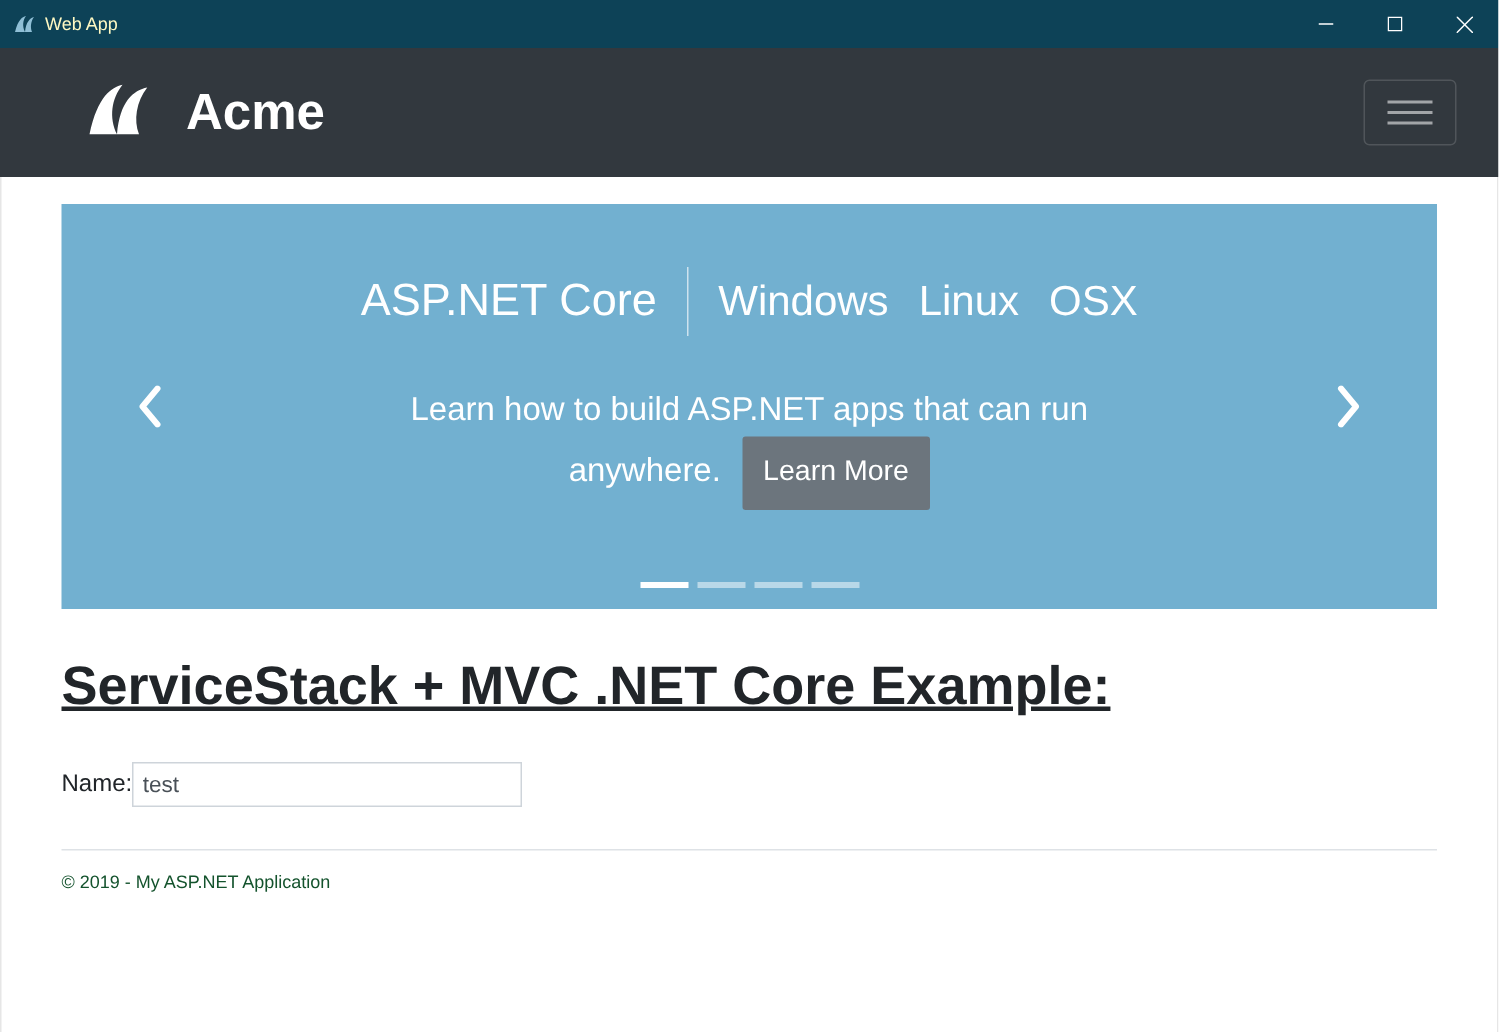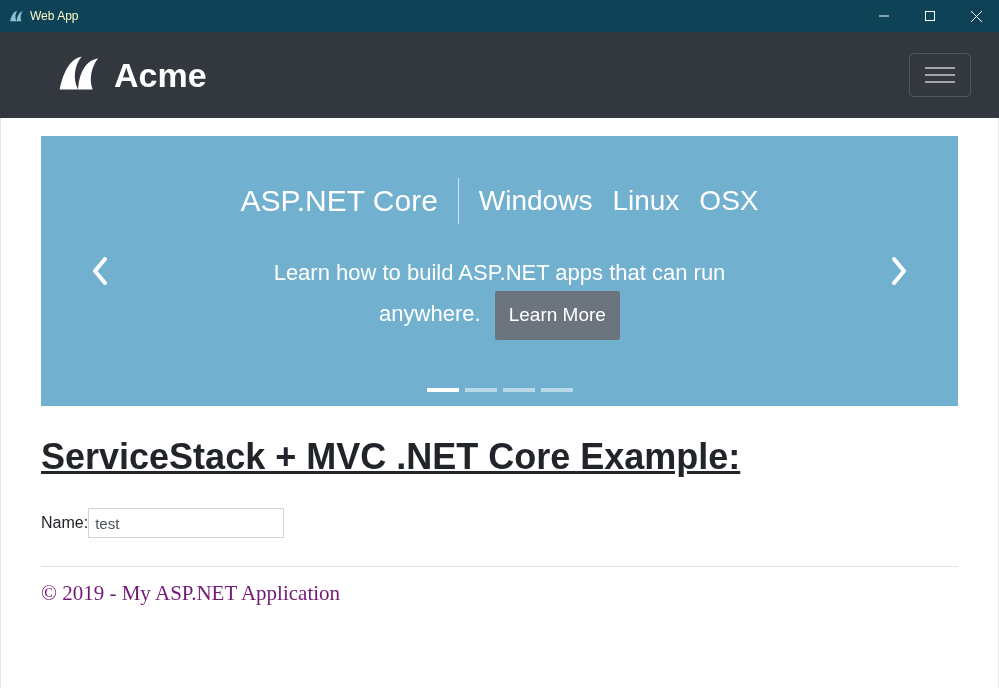--- a/index.html
+++ b/index.html
@@ -40,21 +40,21 @@
     height: 86px;
     background: #32383e;
     display: flex;
     align-items: center;
     padding: 0 28px 0 56px;
     justify-content: space-between;
   }
   .brand {
     display: flex;
     align-items: center;
-    gap: 14px;
+    gap: 24px;
     color: #fff;
   }
   .brand-text {
     font-size: 34px;
     font-weight: 700;
     color: #fff;
   }
   .hamburger {
     width: 62px;
     height: 44px;
@@ -166,29 +166,28 @@
     font-size: 16px;
     color: #212529;
     padding-bottom: 28px;
     border-bottom: 1px solid #dee2e6;
   }
   .form-row input {
     height: 30px;
     border: 1px solid #ced4da;
     padding: 2px 6px;
     font-size: 15px;
-    width: 196px;
+    width: 260px;
     color: #495057;
   }
   
   .footer {
     padding-top: 14px;
-    font-size: 21px;
-    color: #701a75;
-    font-family: Liberation Serif, serif;
+    font-size: 12px;
+    color: #14532d;
   }
 </style>
 </head>
 <body>
 
 <div class="titlebar">
   <span class="tb-icon">
     <svg width="16" height="16" viewBox="0 0 24 24">
         <path d="M3 20 C6 8 10 5 14 4 C11 8 10 14 13 20 Z M13 20 C14 10 18 6 22 5 C19 9 18 15 20 20 Z" fill="#8fbfd6"></path>
       </svg>

